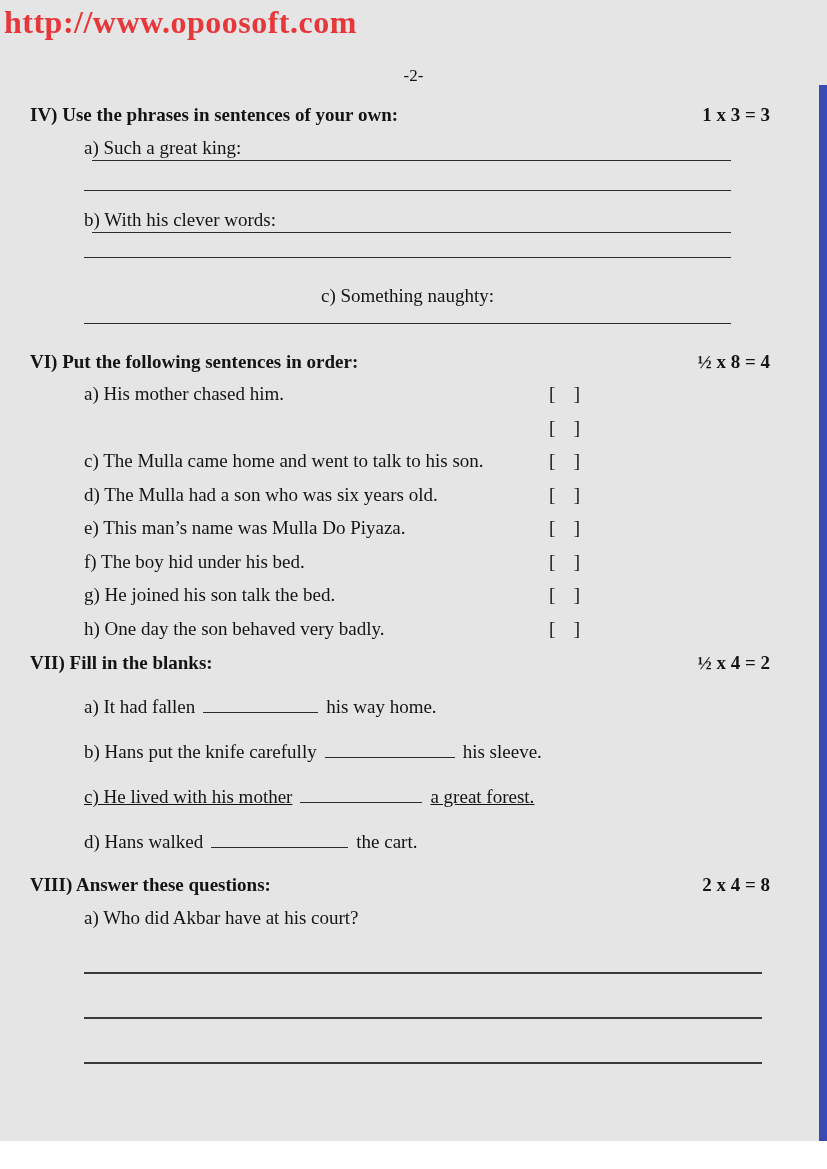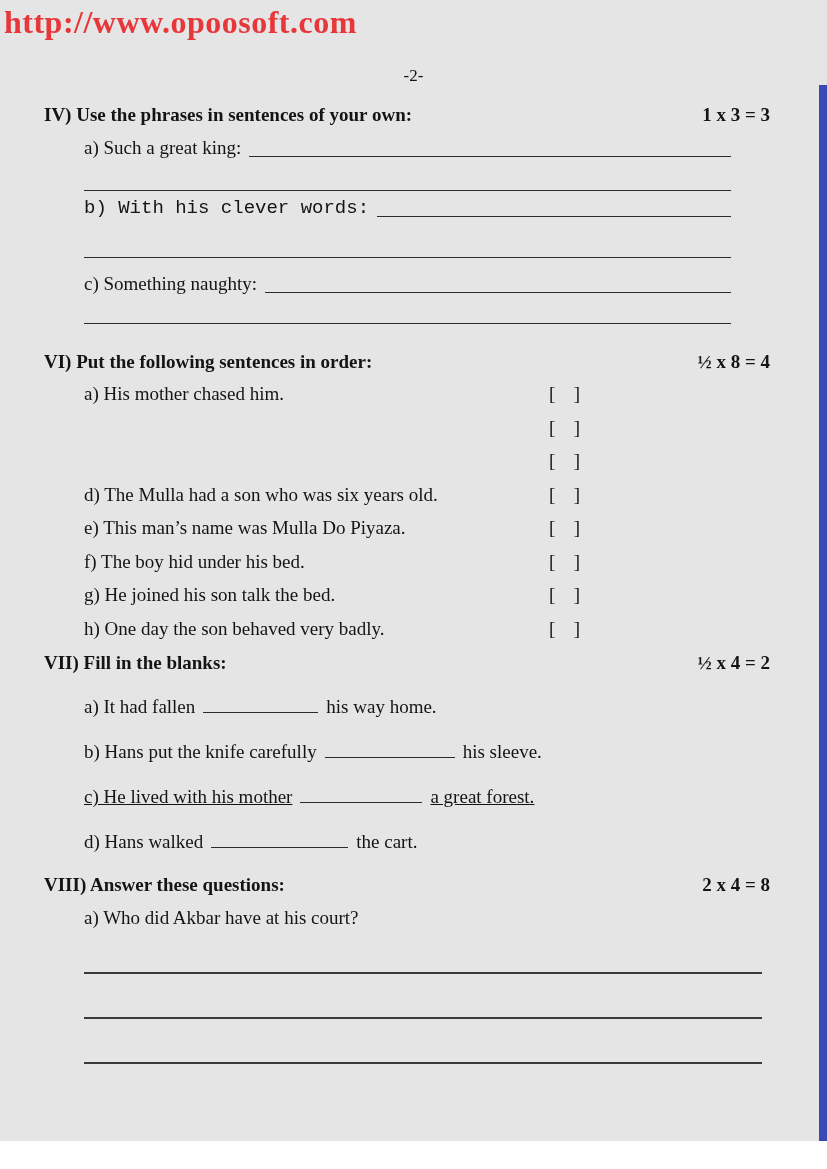--- a/index.html
+++ b/index.html
@@ -12,26 +12,26 @@
     letter-spacing:0.5px; color:#e8373a; white-space:nowrap;
   }
   .pagenum {
     position:absolute; top:66px; left:0; width:100%; text-align:center;
     font-size:17px;
   }
   .edge-strip {
     position:absolute; right:0; top:85px; bottom:0; width:8px; background:#3a4ab5;
   }
   .heading-row {
-    position:absolute; left:44px; right:57px; display:flex;
+    position:absolute; left:30px; right:57px; display:flex;
     justify-content:space-between; font-size:19px; font-weight:bold; line-height:24px;
   }
   .fill-row {
     position:absolute; left:84px; right:96px; display:flex;
-    font-size:19px; line-height:24px;
+    font-size:19px; line-height:24px;flex-direction:column;
   }
   .fill-row .lbl { white-space:nowrap; }
   .fill-line { flex:1; border-bottom:1.5px solid #2a2a2a; margin-left:8px; margin-bottom:3px; }
   .uline {
     position:absolute; left:84px; right:96px; height:20px;
     border-bottom:1.5px solid #2a2a2a;
   }
   .ans-line {
     position:absolute; left:84px; right:65px; height:20px;
     border-bottom:2px solid #3a3a3a;
@@ -48,23 +48,23 @@
   }
   .blank {
     display:inline-block; height:15px; border-bottom:1.5px solid #2a2a2a;
     margin:0 8px; vertical-align:baseline;
   }
   .b1 { width:115px; } .b2 { width:130px; } .b3 { width:122px; } .b4 { width:137px; }
   
   #s4-head   { top:103px; }
   #s4-a      { top:136px; }
   #s4-a-l2   { top:170px; }
-  #s4-b      { top:196px;font-family:Liberation Mono, monospace; }
+  #s4-b      { top:208px; }
   #s4-b-l2   { top:237px; }
-  #s4-c      { top:272px; }
+  #s4-c      { top:284px;align-items:center; }
   #s4-c-l2   { top:303px; }
   #s6-head   { top:350px; }
   #s6-i0 { top:382px; } #s6-i1 { top:416px; } #s6-i2 { top:449px; } #s6-i3 { top:483px; }
   #s6-i4 { top:516px; } #s6-i5 { top:550px; } #s6-i6 { top:583px; } #s6-i7 { top:617px; }
   #s7-head   { top:651px; }
   #s7-i0 { top:694px; } #s7-i1 { top:739px; } #s7-i2 { top:784px;text-decoration:underline; } #s7-i3 { top:829px; }
   #s8-head   { top:873px; }
   #s8-q      { top:905px; }
   #ans1 { top:952px; } #ans2 { top:997px; } #ans3 { top:1042px; }
 </style>
@@ -112,20 +112,21 @@
       <span>]</span>
     </span>
   </div>
   <div class="order-row" id="s6-i1">
     <span class="bracket-box">
       <span>[</span>
       <span>]</span>
     </span>
   </div>
   <div class="order-row" id="s6-i2">
+    <span>c) The Mulla came home and went to talk to his son.</span>
     <span class="bracket-box">
       <span>[</span>
       <span>]</span>
     </span>
   </div>
   <div class="order-row" id="s6-i3">
     <span>d) The Mulla had a son who was six years old.</span>
     <span class="bracket-box">
       <span>[</span>
       <span>]</span>

